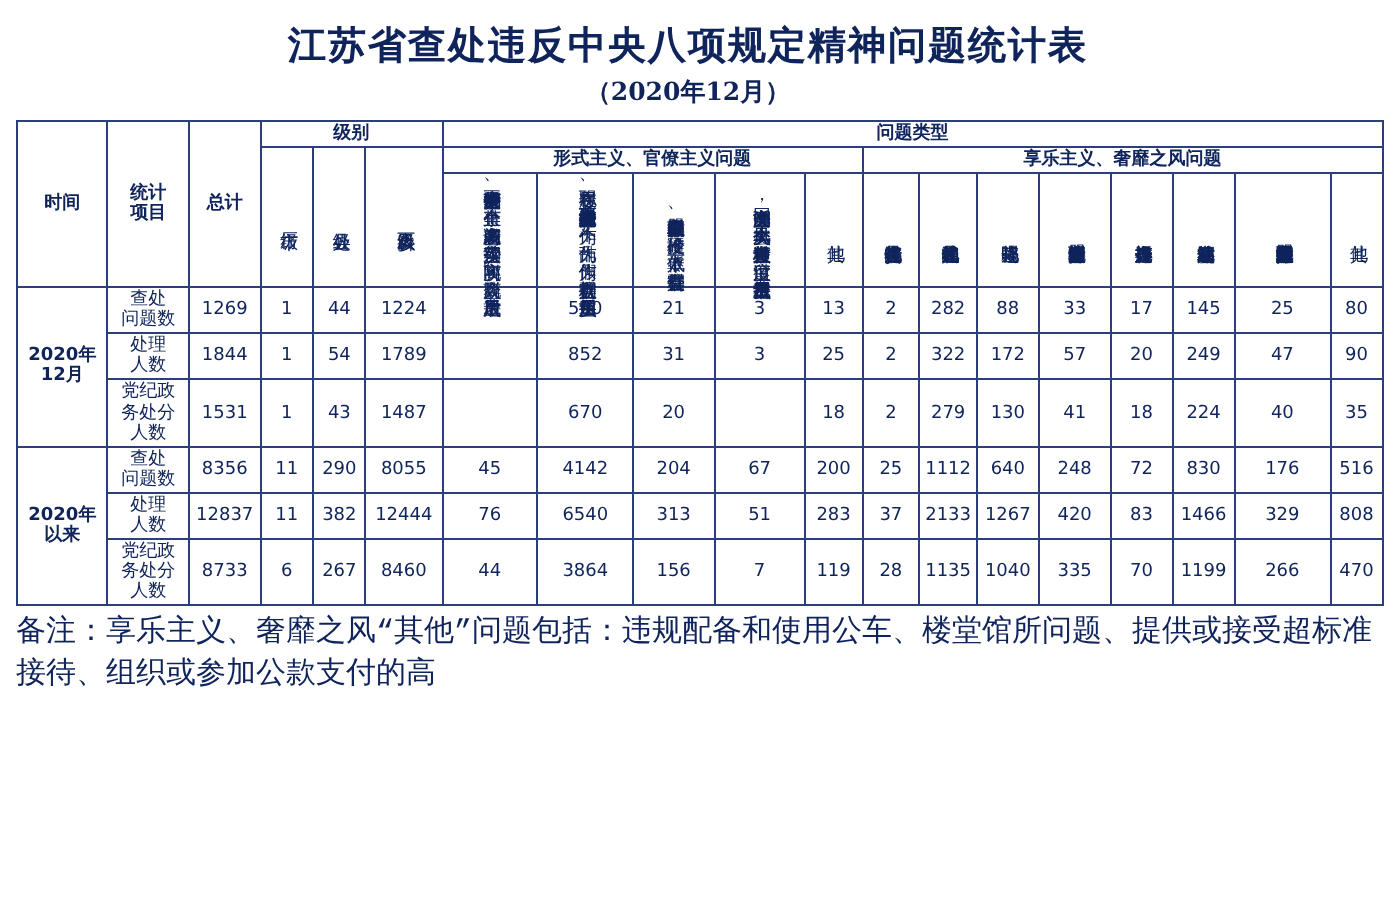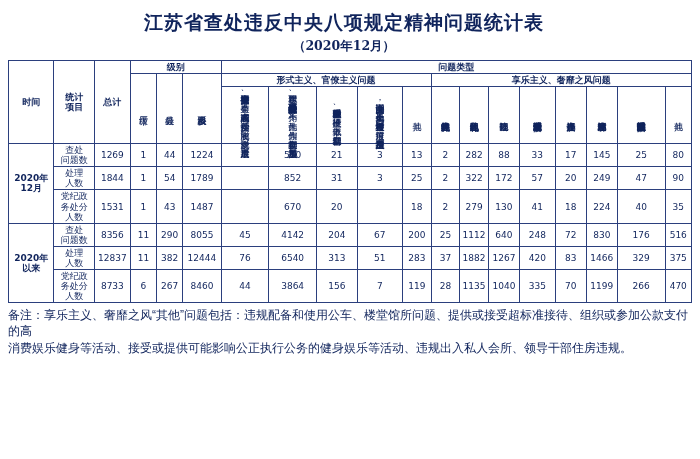--- a/index.html
+++ b/index.html
@@ -107,25 +107,25 @@
   }
   td.timelabel {
     font-size: 10.5px;
     font-weight: bold;
     line-height: 1.2;
     margin-left: 20px;
   }
   .note {
     width: 684px;
     margin: 4px auto 0 auto;
-    font-size: 12px;
+    font-size: 15px;
     line-height: 1.35;
     color: #10245c;
     text-align: left;
-    font-family: Liberation Sans, sans-serif;
+    font-family: Liberation Mono, monospace;
   }
   .note-line { display: block; }
   .two-line { display: block; }
 </style>
 </head>
 <body>
 
 <div class="page">
 
   <div class="title">江苏省查处违反中央八项规定精神问题统计表</div>
@@ -365,27 +365,27 @@
         <td class="num">12837</td>
         <td class="num">11</td>
         <td class="num">382</td>
         <td class="num">12444</td>
         <td class="num">76</td>
         <td class="num">6540</td>
         <td class="num">313</td>
         <td class="num">51</td>
         <td class="num">283</td>
         <td class="num">37</td>
-        <td class="num">1882</td>
+        <td class="num">2133</td>
         <td class="num">1267</td>
         <td class="num">420</td>
         <td class="num">83</td>
         <td class="num">1466</td>
         <td class="num">329</td>
-        <td class="num">375</td>
+        <td class="num">808</td>
       </tr>
       <tr>
         <td class="rowlabel">
           <span class="two-line">党纪政</span>
             <span class="two-line">务处分</span>
             <span class="two-line">人数</span>
         </td>
         <td class="num">8733</td>
         <td class="num">6</td>
         <td class="num">267</td>
@@ -402,16 +402,15 @@
         <td class="num">70</td>
         <td class="num">1199</td>
         <td class="num">266</td>
         <td class="num">470</td>
       </tr>
     </tbody>
   </table>
 
   <div class="note">
     <span class="note-line">备注：享乐主义、奢靡之风“其他”问题包括：违规配备和使用公车、楼堂馆所问题、提供或接受超标准接待、组织或参加公款支付的高</span>
-    <span class="note-line">消费娱乐健身等活动、接受或提供可能影响公正执行公务的健身娱乐等活动、违规出入私人会所、领导干部住房违规。</span>
   </div>
 
 </div>
 
 </body></html>

